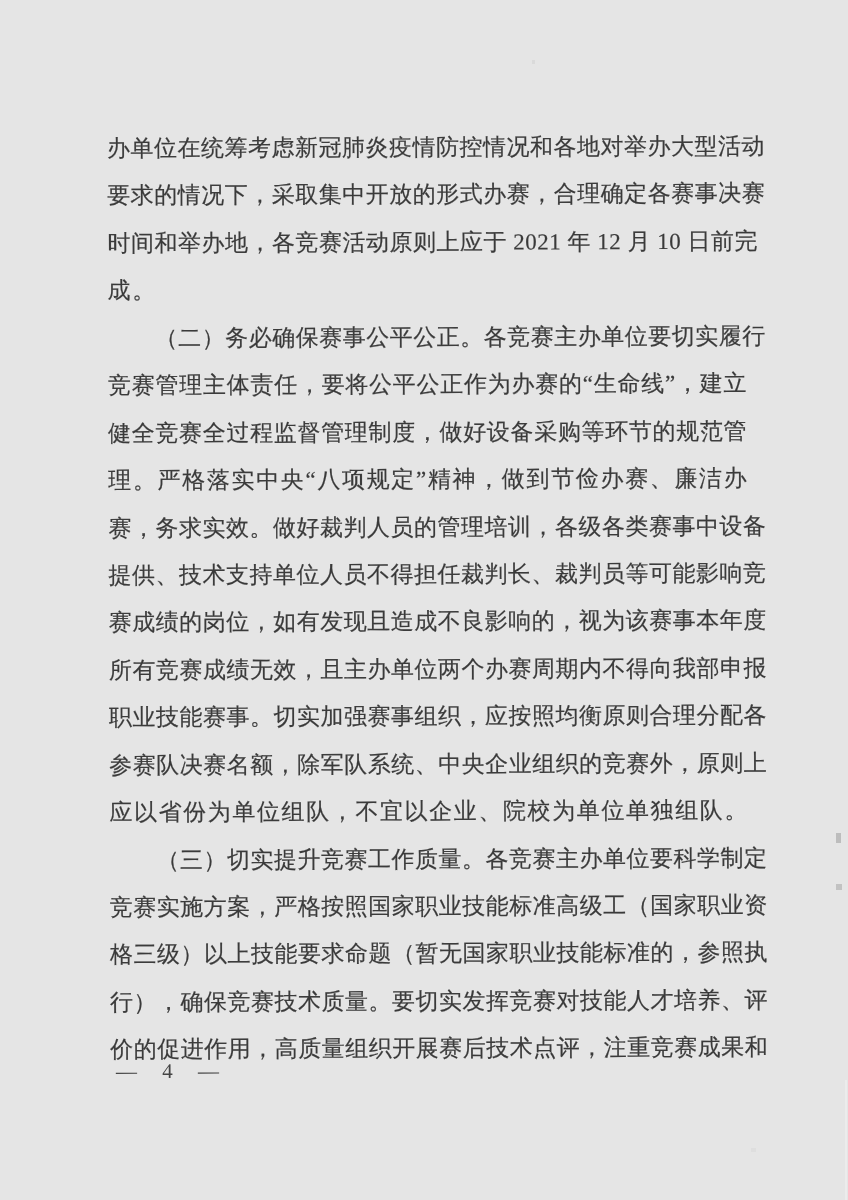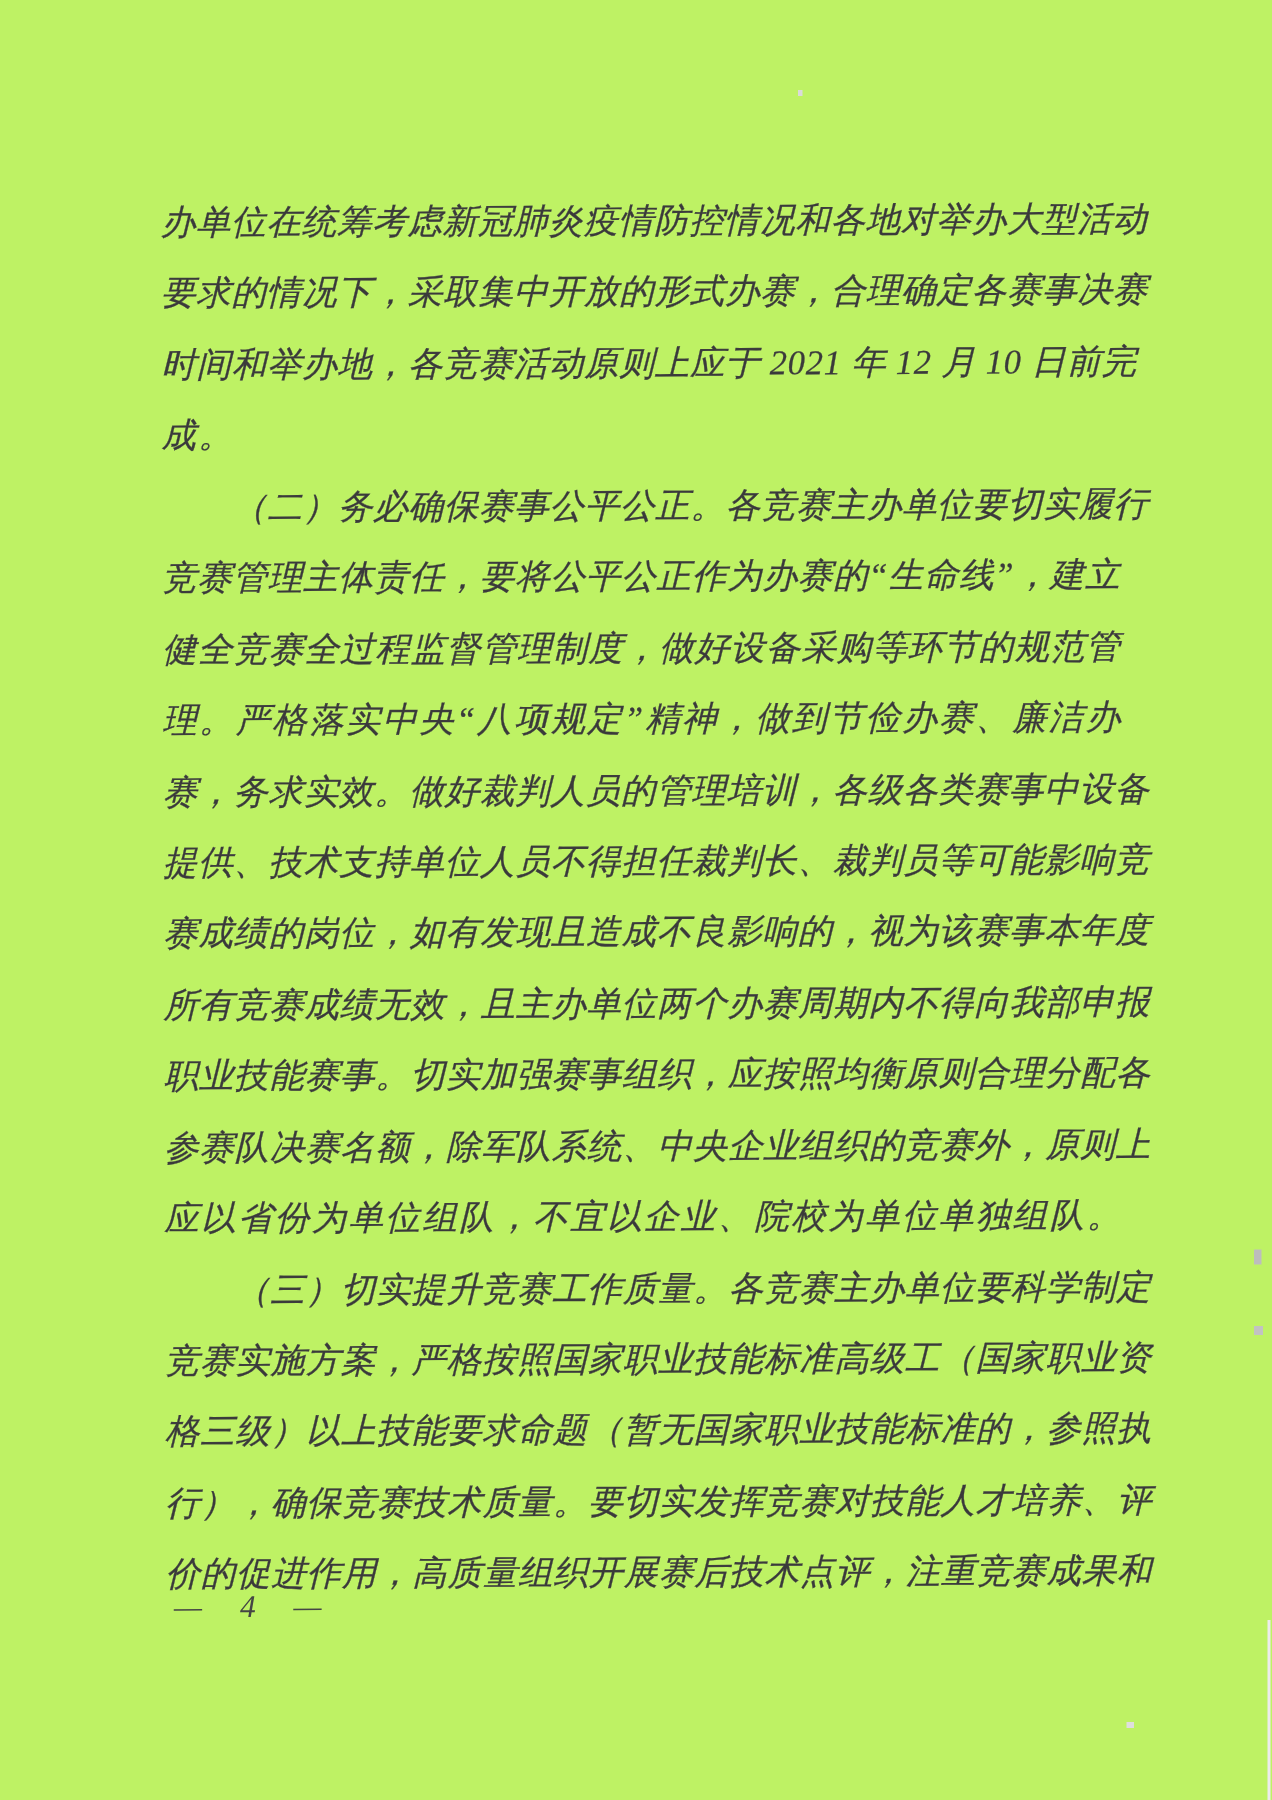--- a/index.html
+++ b/index.html
@@ -10,22 +10,21 @@
   body {
     width: 848px;
     height: 1200px;
     position: relative;
     overflow: hidden;
     font-family: "Liberation Serif", "DejaVu Serif", serif;
   }
   .page {
     position: absolute;
     inset: 0;
-    background: #bef264;
-    font-style: italic;
+    background: #e5e5e5;
   }
   .textblock {
     position: absolute;
     left: 107px;
     top: 125px;
     width: 639px;
     transform: rotate(-0.2deg);
     transform-origin: left top;
     color: #3a3a3a;
   }

